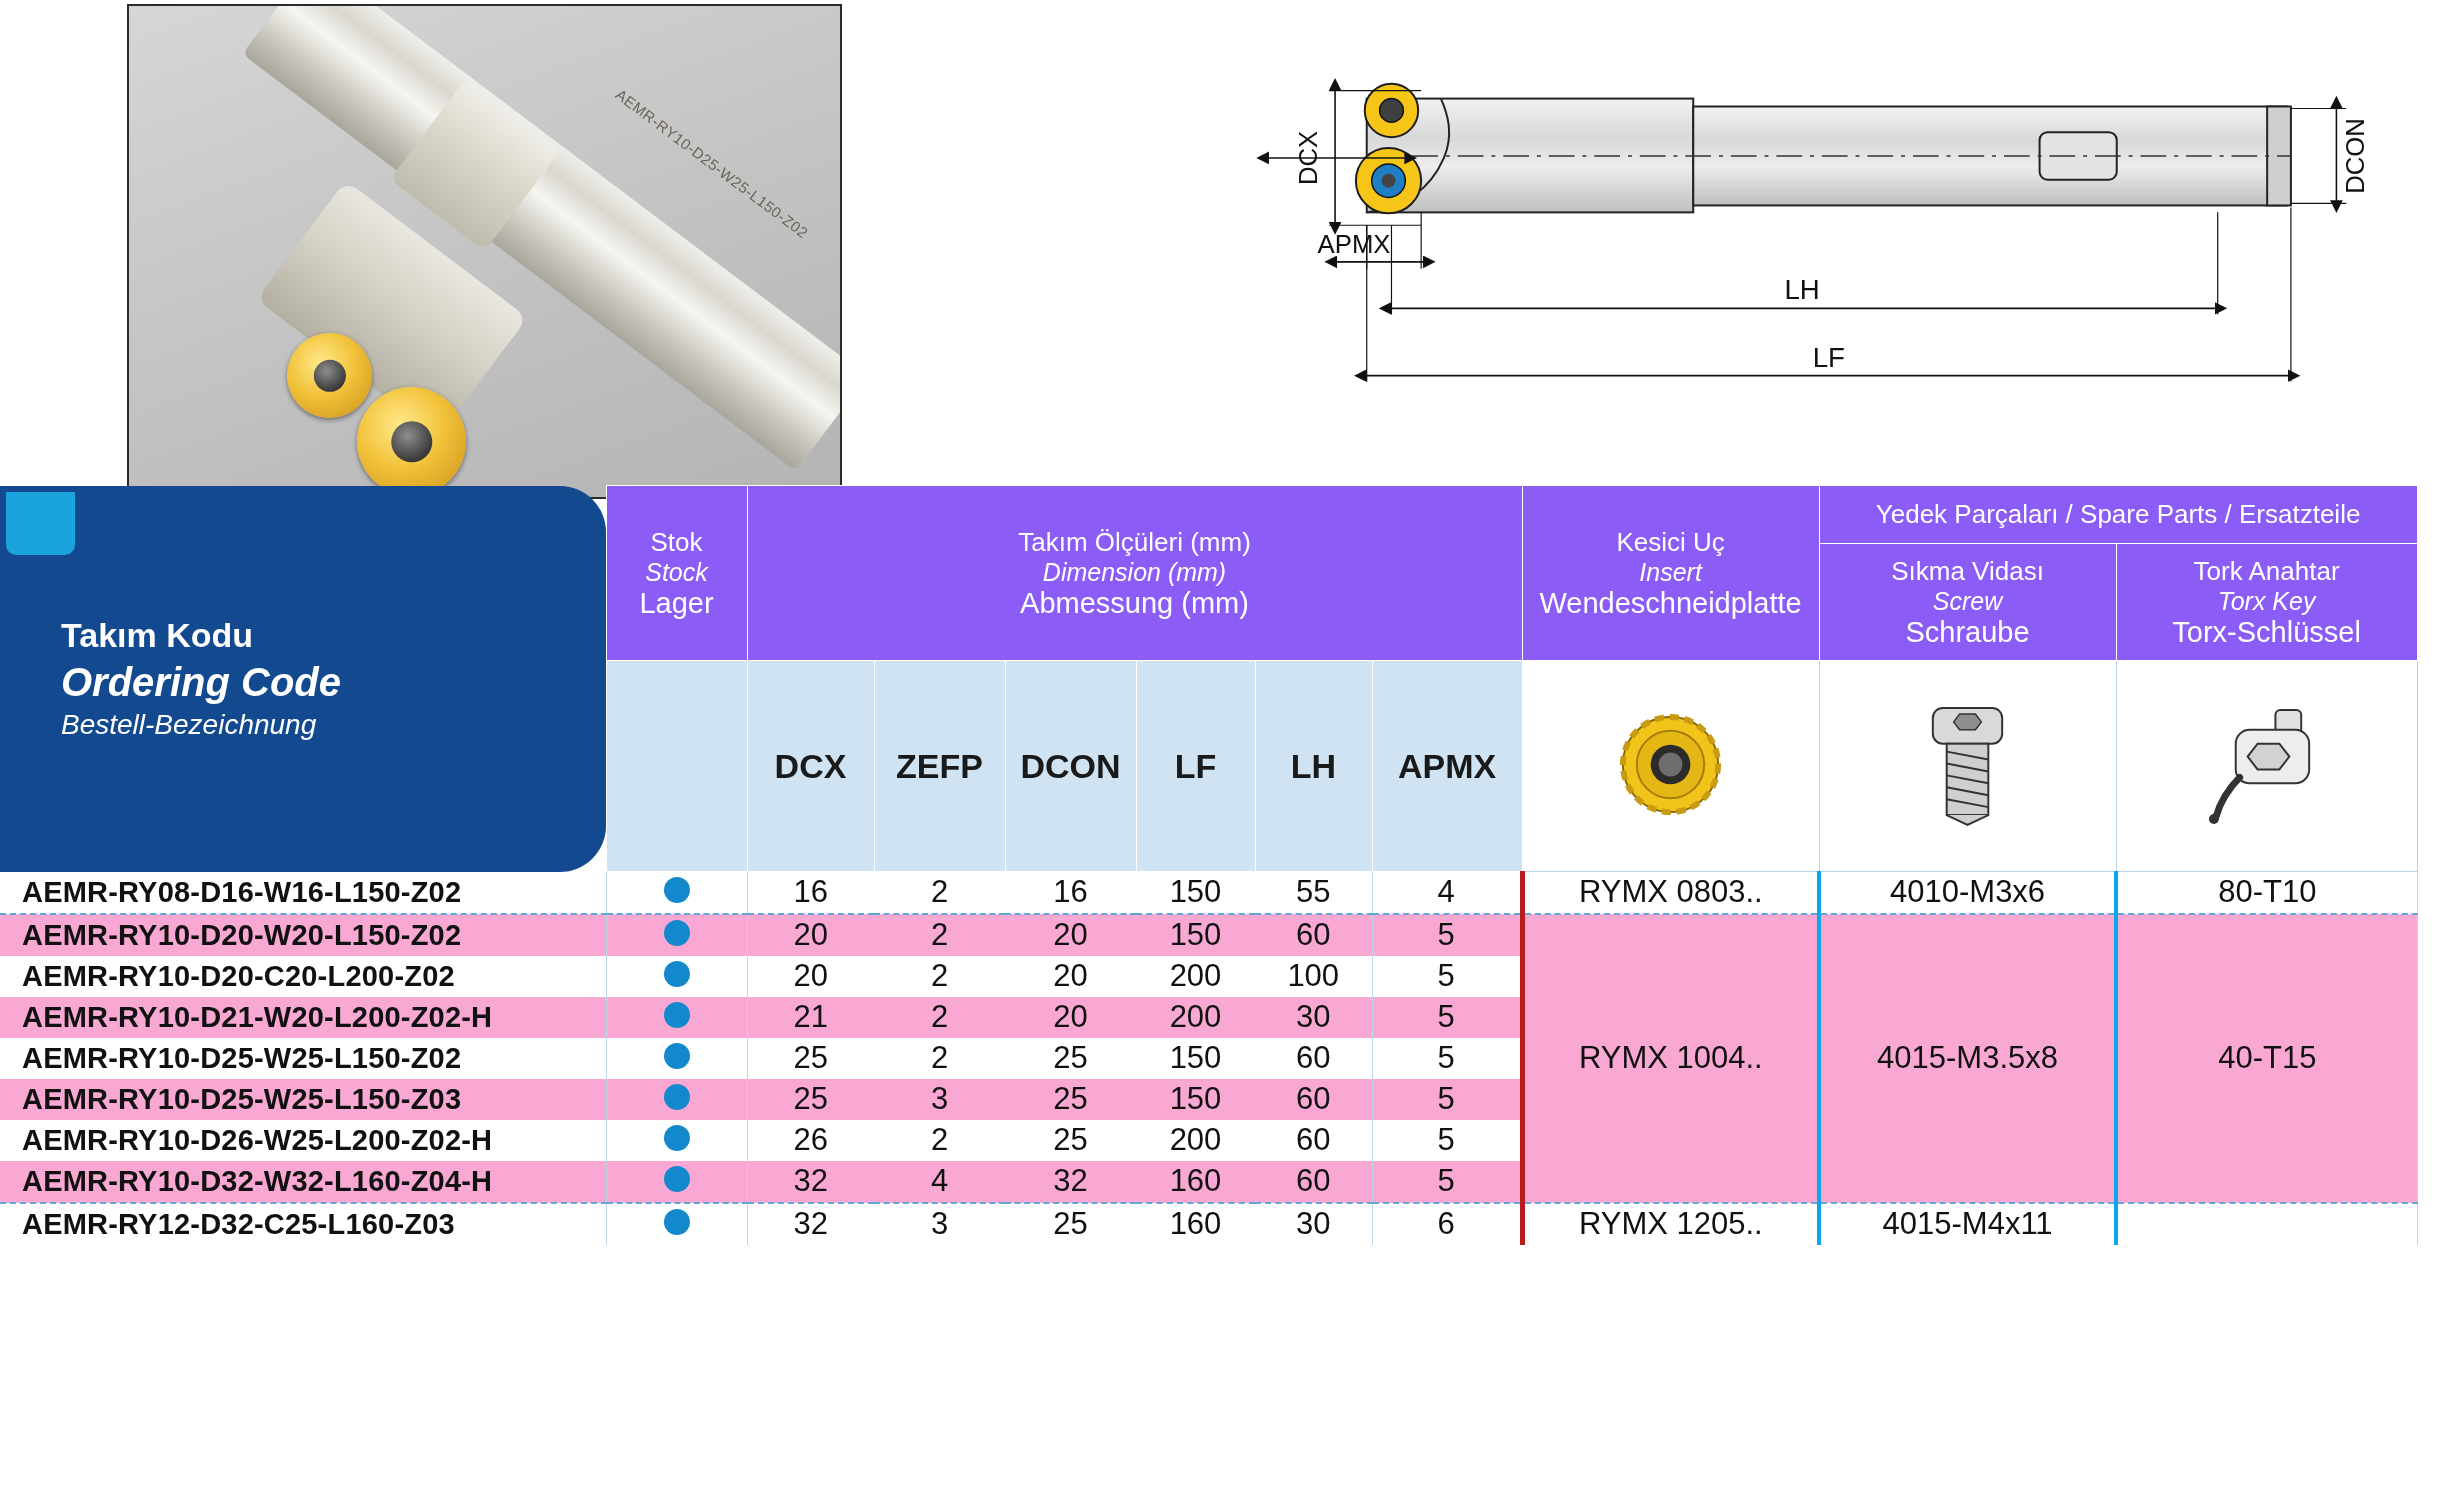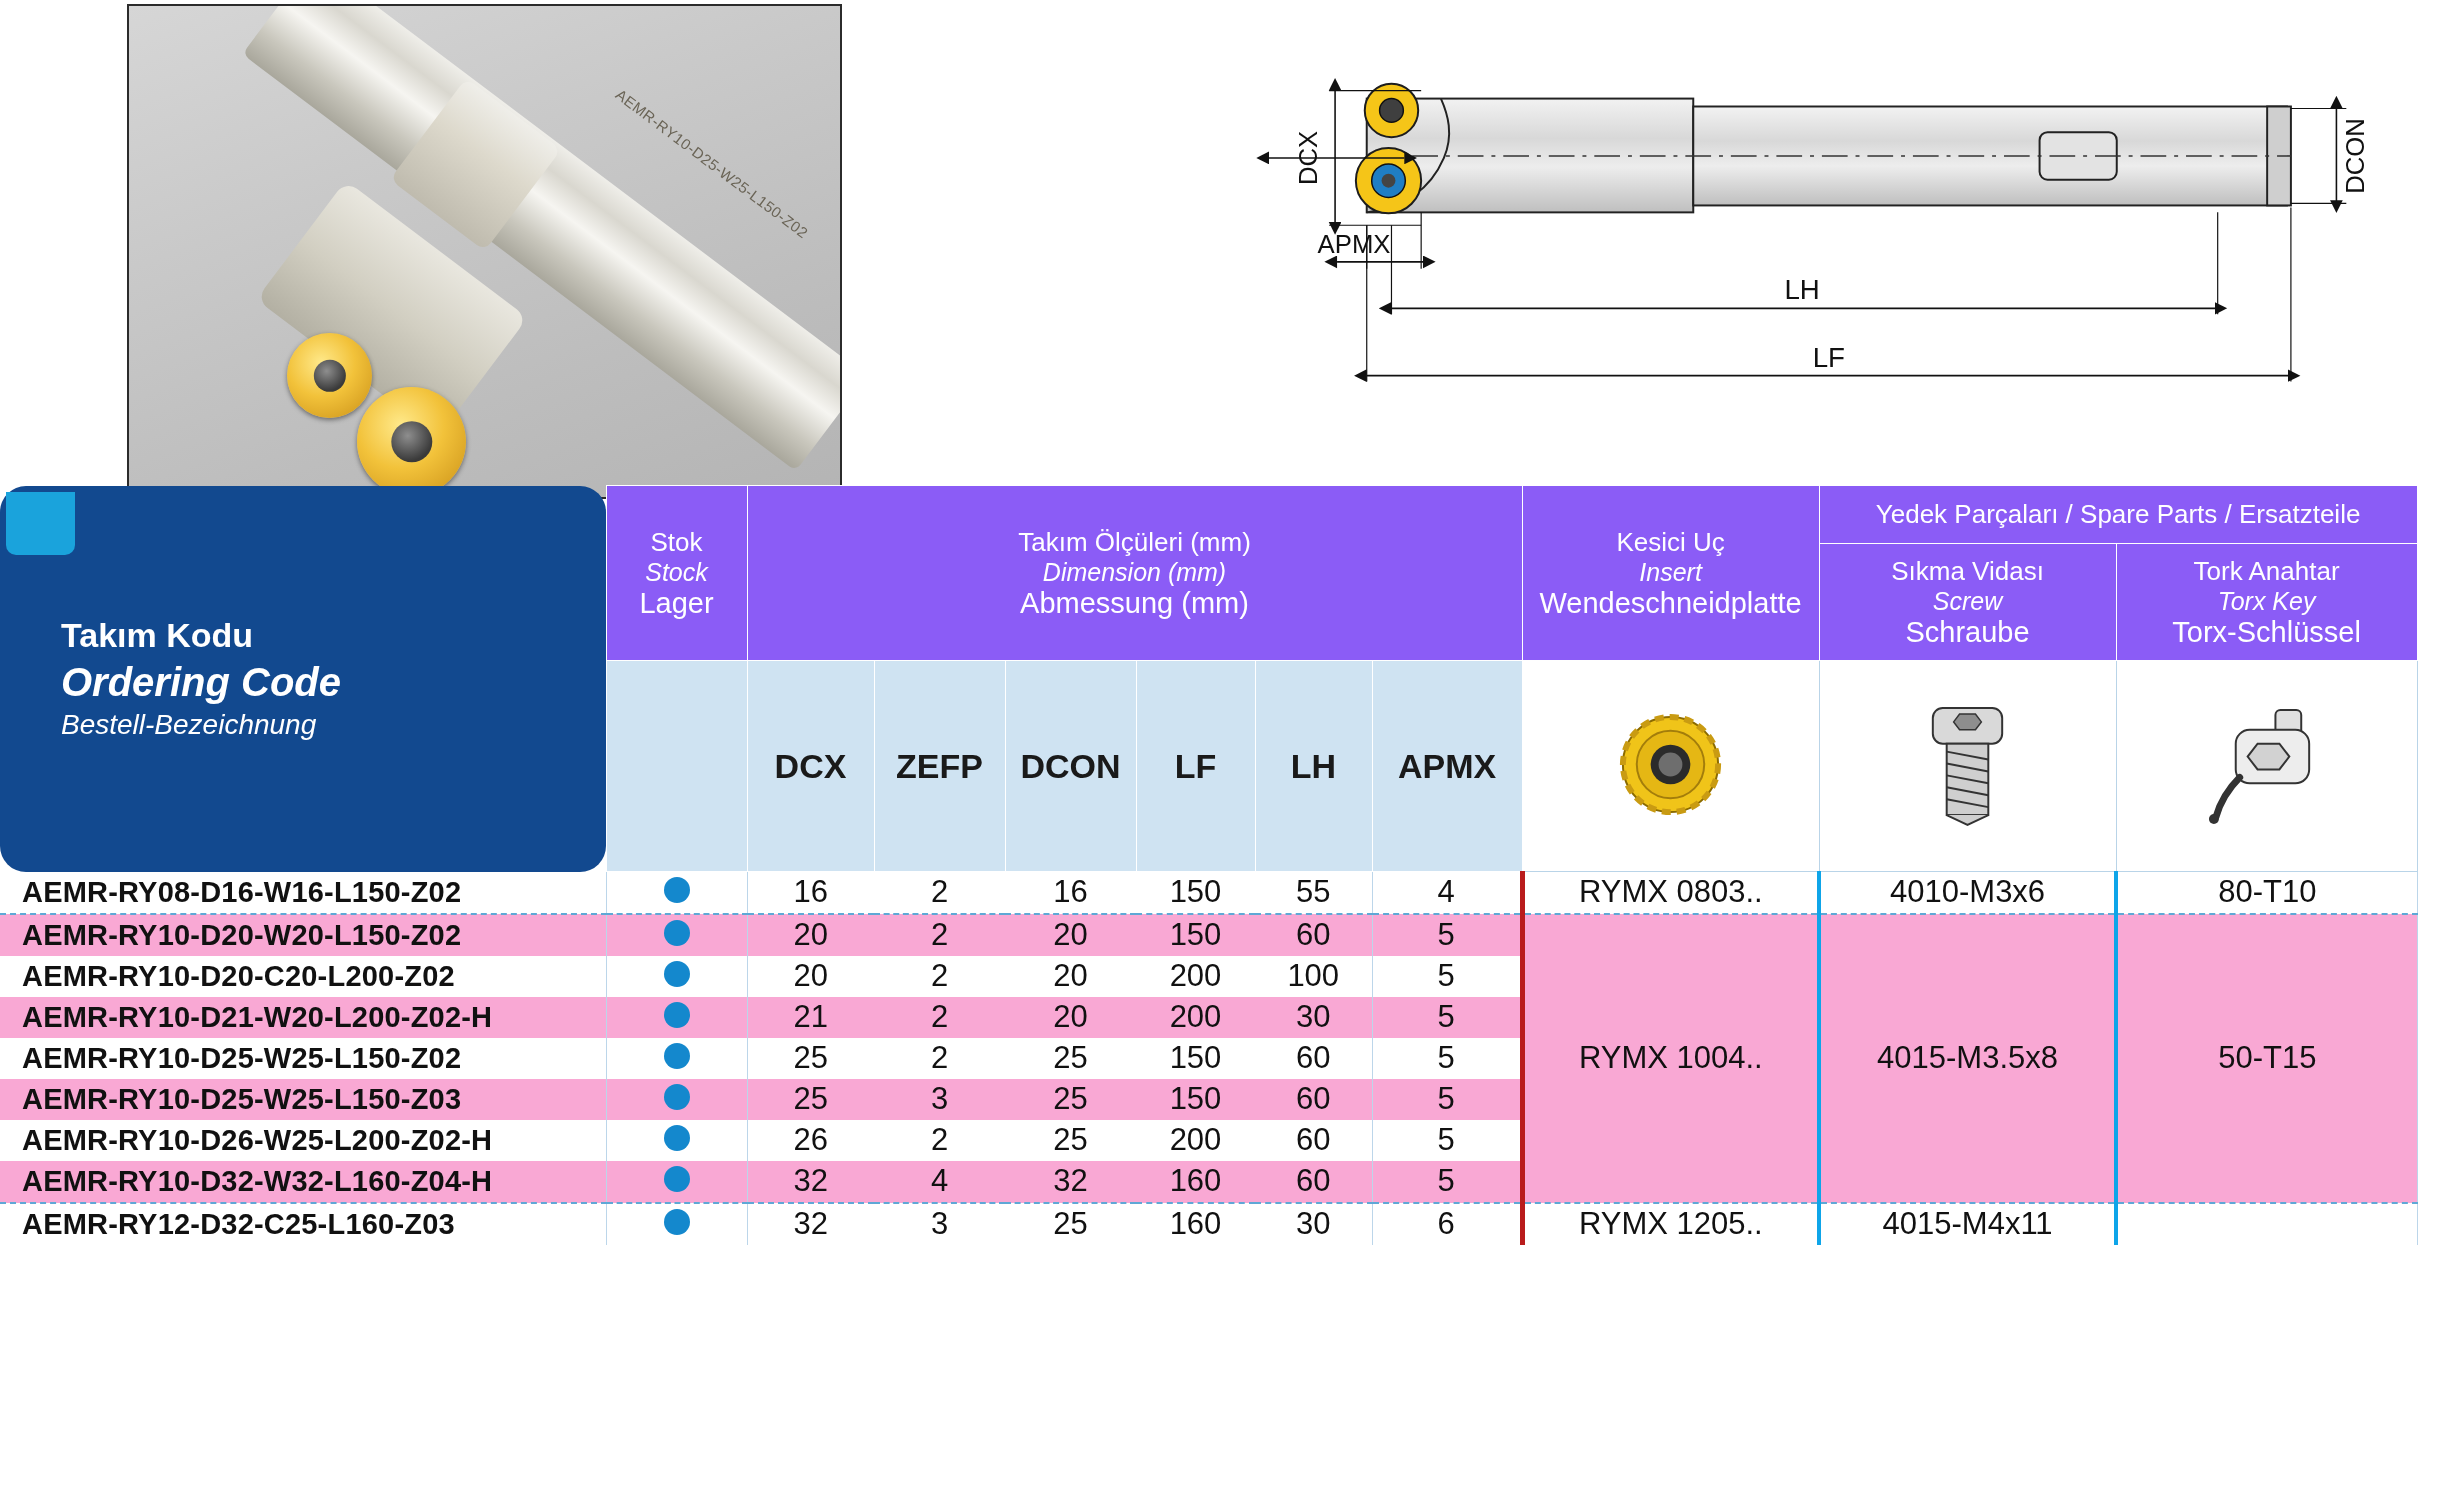--- a/index.html
+++ b/index.html
@@ -67,21 +67,20 @@
   table.spec{border-collapse:collapse;width:2416px;table-layout:fixed;}
   .hdr-dark{
     background:#12498f;color:#fff;vertical-align:middle;
     border:none;
   }
   .code-head{
     position:relative;
     border-top-left-radius:0;border-bottom-right-radius:46px;border-top-right-radius:46px;
     padding:0 0 0 61px;
     height:386px;
-    border-radius:26px;
   }
   .code-head .t1{font-size:34px;font-weight:bold;line-height:1.25;}
   .code-head .t2{font-size:40px;font-style:italic;font-weight:bold;line-height:1.25;}
   .code-head .t3{font-size:28px;font-style:italic;line-height:1.3;}
   .hdr-blue{
     background:#8b5cf6;color:#ffffff;text-align:center;border:1px solid #ffffff;
   }
   .hdr-blue .l1{font-size:26px;}
   .hdr-blue .l2{font-size:25px;font-style:italic;}
   .hdr-blue .l3{font-size:29px;}
@@ -313,21 +312,21 @@
       <td class="code sep-top">AEMR-RY10-D20-W20-L150-Z02</td>
       <td class="stockcell cellborder sep-top"><span class="dot"></span></td>
       <td class="val sep-top">20</td>
       <td class="val sep-top">2</td>
       <td class="val sep-top">20</td>
       <td class="val sep-top">150</td>
       <td class="val sep-top">60</td>
       <td class="val cellborder sep-top">5</td>
       <td class="merged sep-top" rowspan="7">RYMX 1004..</td>
       <td class="mergedplain sep-top" rowspan="7">4015-M3.5x8</td>
-      <td class="mergedplain sep-top" rowspan="7">50-T15</td>
+      <td class="mergedplain sep-top" rowspan="7">40-T15</td>
     </tr>
 
     <tr class="row-a">
       <td class="code">AEMR-RY10-D20-C20-L200-Z02</td>
       <td class="stockcell cellborder"><span class="dot"></span></td>
       <td class="val">20</td>
       <td class="val">2</td>
       <td class="val">20</td>
       <td class="val">200</td>
       <td class="val">100</td>

